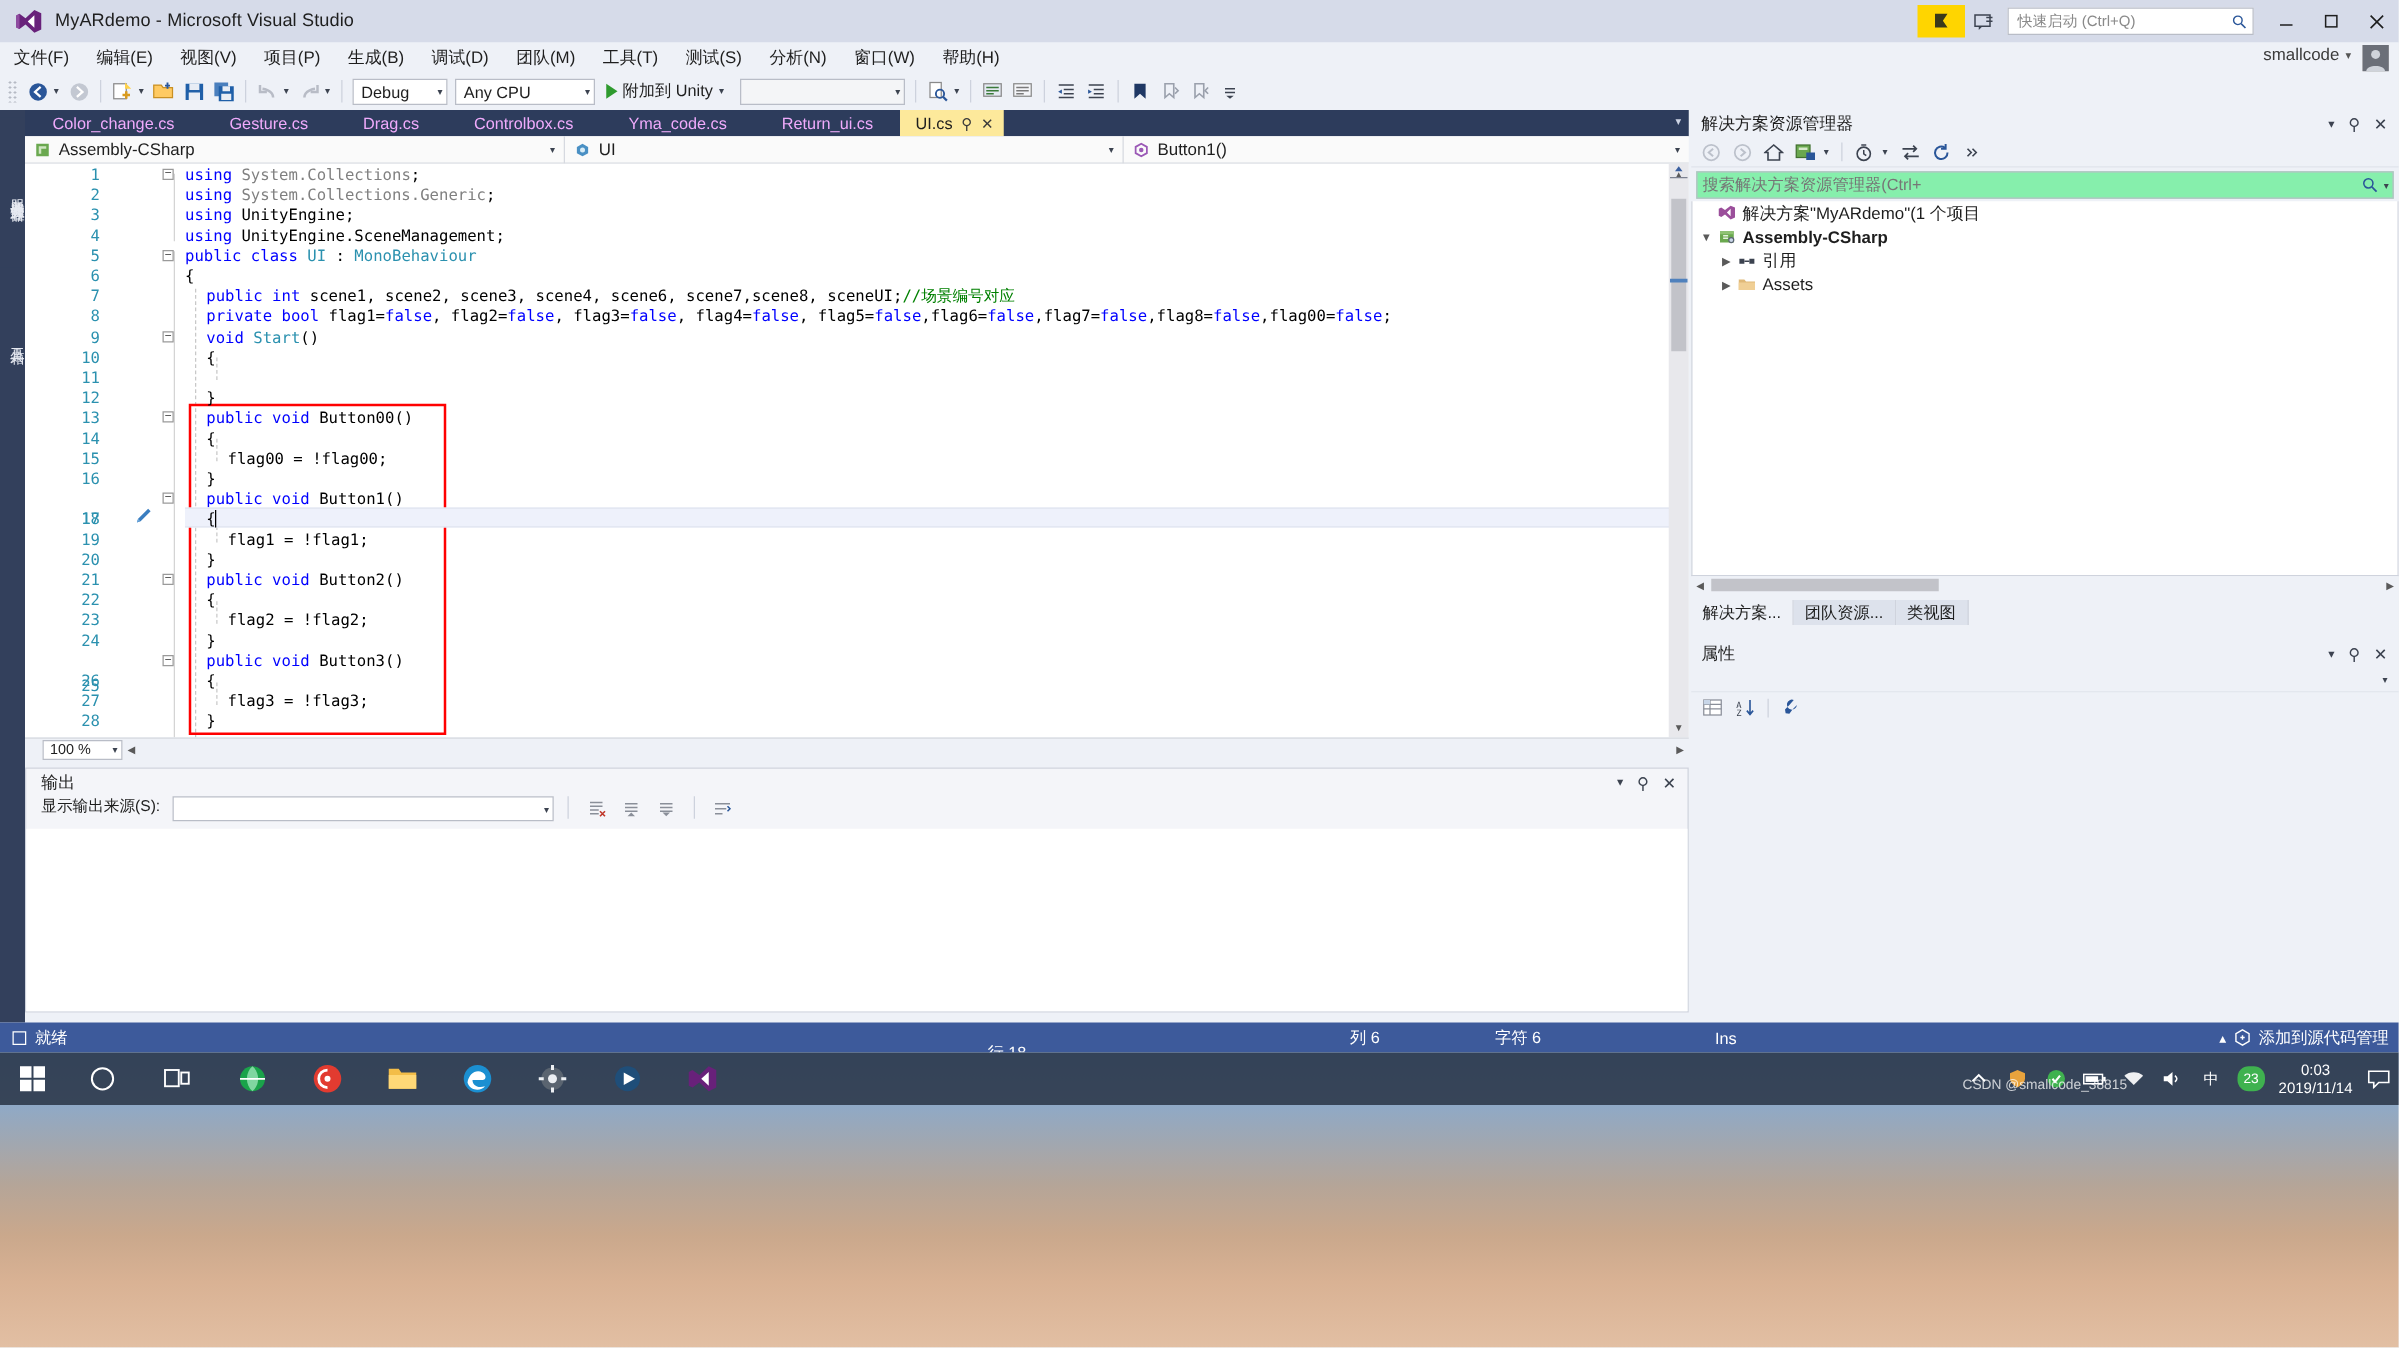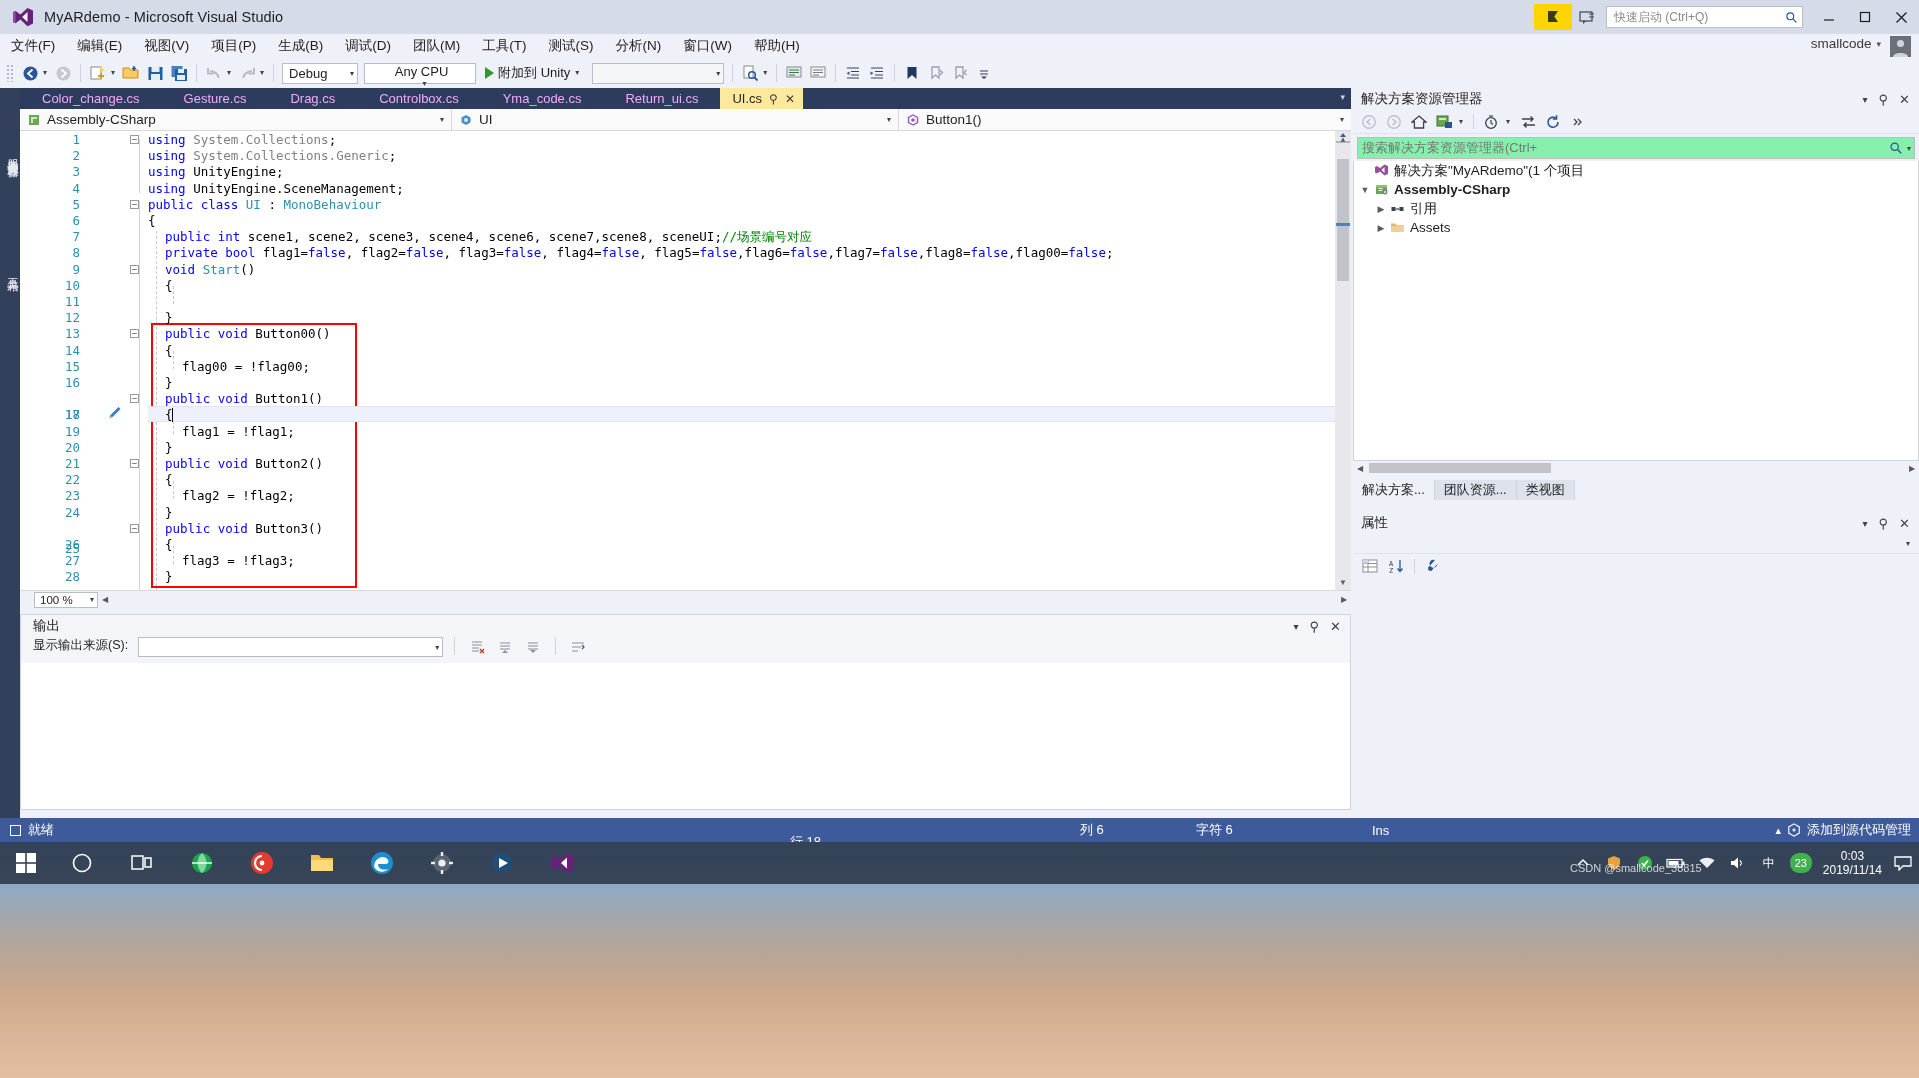--- a/index.html
+++ b/index.html
@@ -70,21 +70,21 @@
   .tb-caret { font-size:8px; color:#3c4350; padding:0 4px 0 1px; line-height:24px;}
   .tb-sep { width:1px; height:18px; background:#cdd2dd; margin:0 5px; }
   .combo {
     height:21px; background:#fff; border:1px solid #b9bdc7;
     display:flex; align-items:center; padding:0 3px 0 6px; font-size:13px; color:#1e1e1e;
     margin:0 3px;
   }
   .combo .cb-label{ flex:1; white-space:nowrap; }
   .combo .cb-caret{ font-size:8px; color:#3c4350; padding-left:6px;}
   .combo.debug{ width:76px; }
-  .combo.cpu{ width:112px;flex-direction:column; }
+  .combo.cpu{ width:112px; }
   .combo.blank{ width:132px; background:#f4f5f7; color:#8a8a8a; }
   .run-btn { display:flex; align-items:center; gap:4px; padding:0 6px; height:24px; font-size:13px; }
   .tri-green { width:0;height:0;border-left:9px solid #2e9a2e;border-top:6px solid transparent;border-bottom:6px solid transparent;}
 
   
   .leftrail {
     position:absolute; left:0; top:88px; width:20px; height:730px;
     background:#33405c;
   }
   .vtab {

